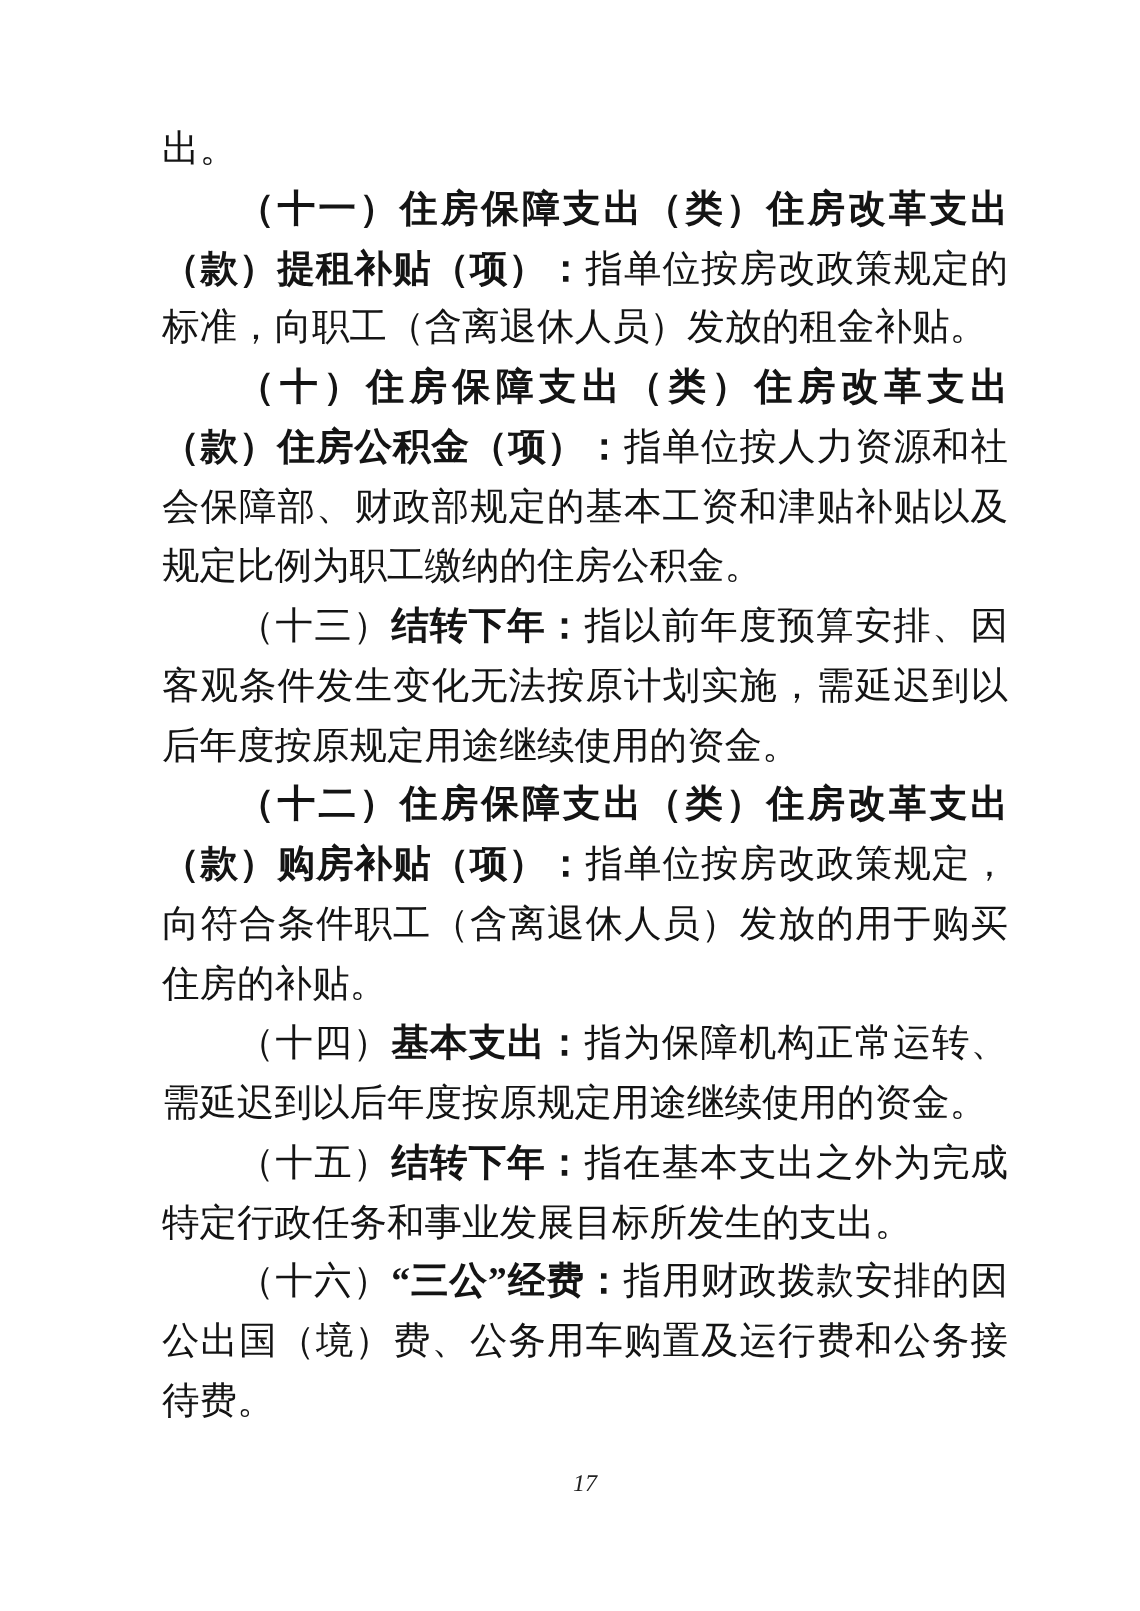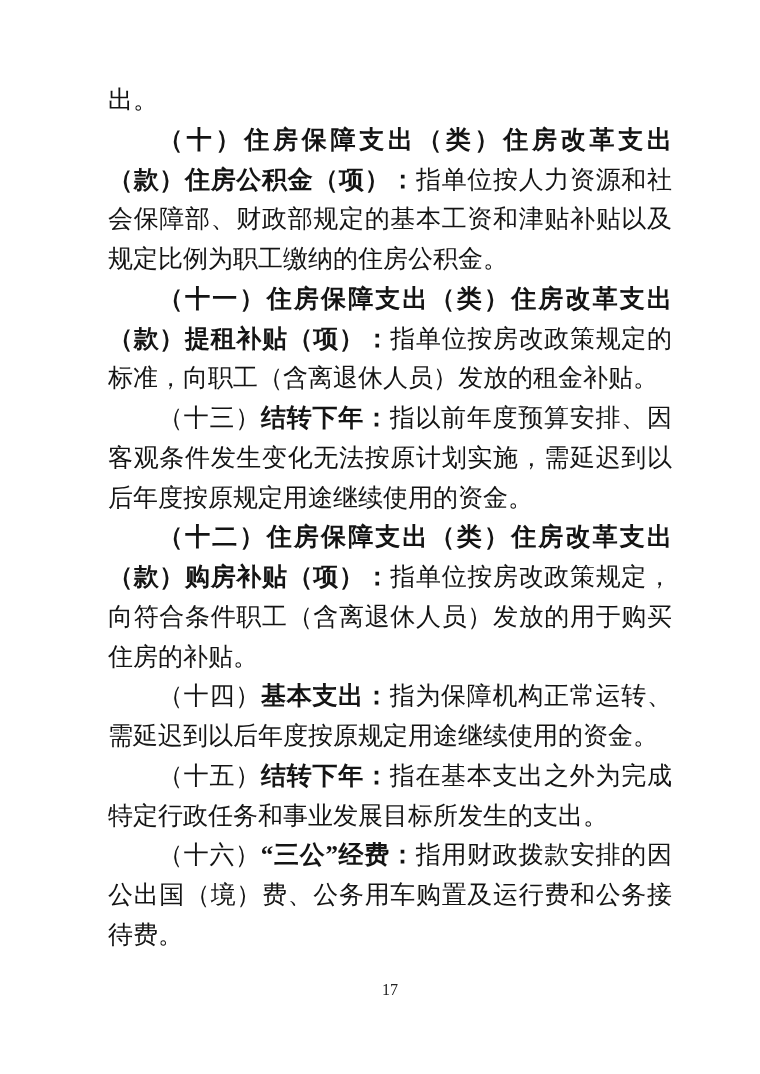--- a/index.html
+++ b/index.html
@@ -47,33 +47,34 @@
   }
   .page-number {
     position: absolute;
     left: 108px;
     top: 981px;
     width: 564px;
     text-align: center;
     font-size: 16px;
     line-height: 18px;
     color: #222222;
+    font-style: italic;
   }
 </style>
 </head>
 <body>
 
 <div class="page">
   <div class="text-block">
 
     <p class="para continuation"><span class="pre"></span><span class="lead"></span><span class="rest">出。</span></p>
 
+    <p class="para"><span class="pre"></span><span class="lead">（十一）住房保障支出（类）住房改革支出（款）提租补贴（项）：</span><span class="rest">指单位按房改政策规定的标准，向职工（含离退休人员）发放的租金补贴。</span></p>
+
     <p class="para"><span class="pre"></span><span class="lead">（十）住房保障支出（类）住房改革支出（款）住房公积金（项）：</span><span class="rest">指单位按人力资源和社会保障部、财政部规定的基本工资和津贴补贴以及规定比例为职工缴纳的住房公积金。</span></p>
-
-    <p class="para"><span class="pre"></span><span class="lead">（十一）住房保障支出（类）住房改革支出（款）提租补贴（项）：</span><span class="rest">指单位按房改政策规定的标准，向职工（含离退休人员）发放的租金补贴。</span></p>
 
     <p class="para"><span class="pre">（十三）</span><span class="lead">结转下年：</span><span class="rest">指以前年度预算安排、因客观条件发生变化无法按原计划实施，需延迟到以后年度按原规定用途继续使用的资金。</span></p>
 
     <p class="para"><span class="pre"></span><span class="lead">（十二）住房保障支出（类）住房改革支出（款）购房补贴（项）：</span><span class="rest">指单位按房改政策规定，向符合条件职工（含离退休人员）发放的用于购买住房的补贴。</span></p>
 
     <p class="para"><span class="pre">（十四）</span><span class="lead">基本支出：</span><span class="rest">指为保障机构正常运转、需延迟到以后年度按原规定用途继续使用的资金。</span></p>
 
     <p class="para"><span class="pre">（十五）</span><span class="lead">结转下年：</span><span class="rest">指在基本支出之外为完成特定行政任务和事业发展目标所发生的支出。</span></p>
 
     <p class="para"><span class="pre">（十六）</span><span class="lead">“三公”经费：</span><span class="rest">指用财政拨款安排的因公出国（境）费、公务用车购置及运行费和公务接待费。</span></p>

